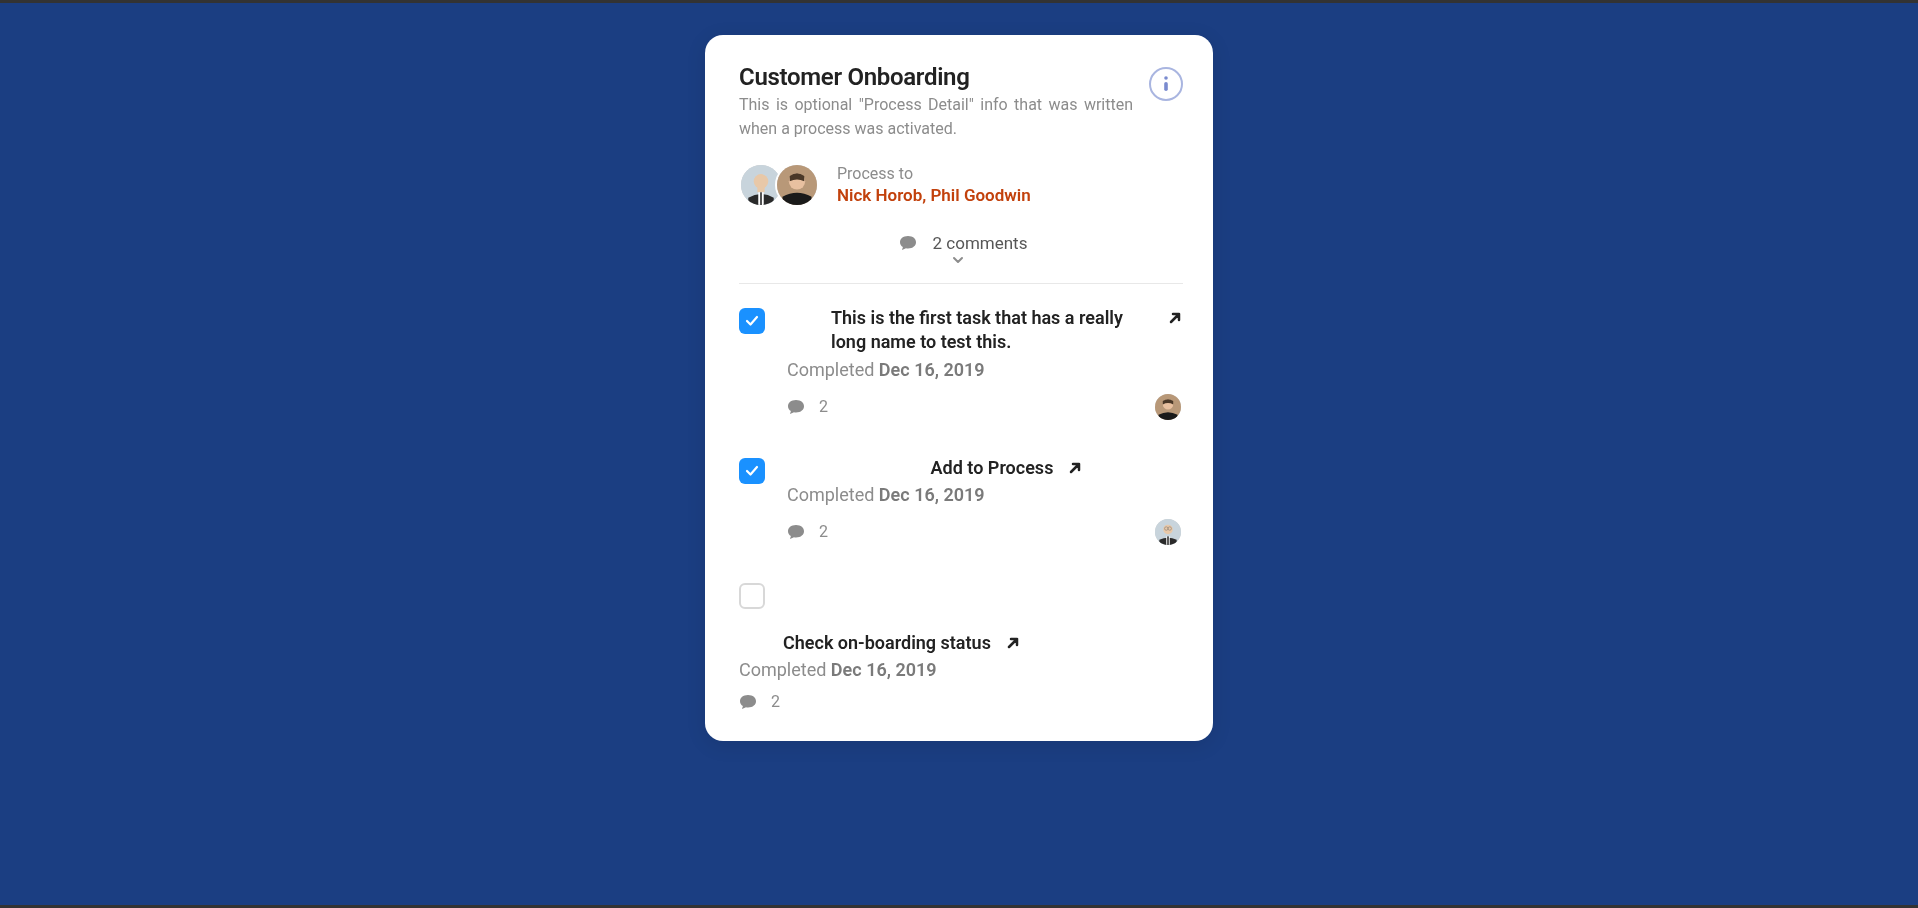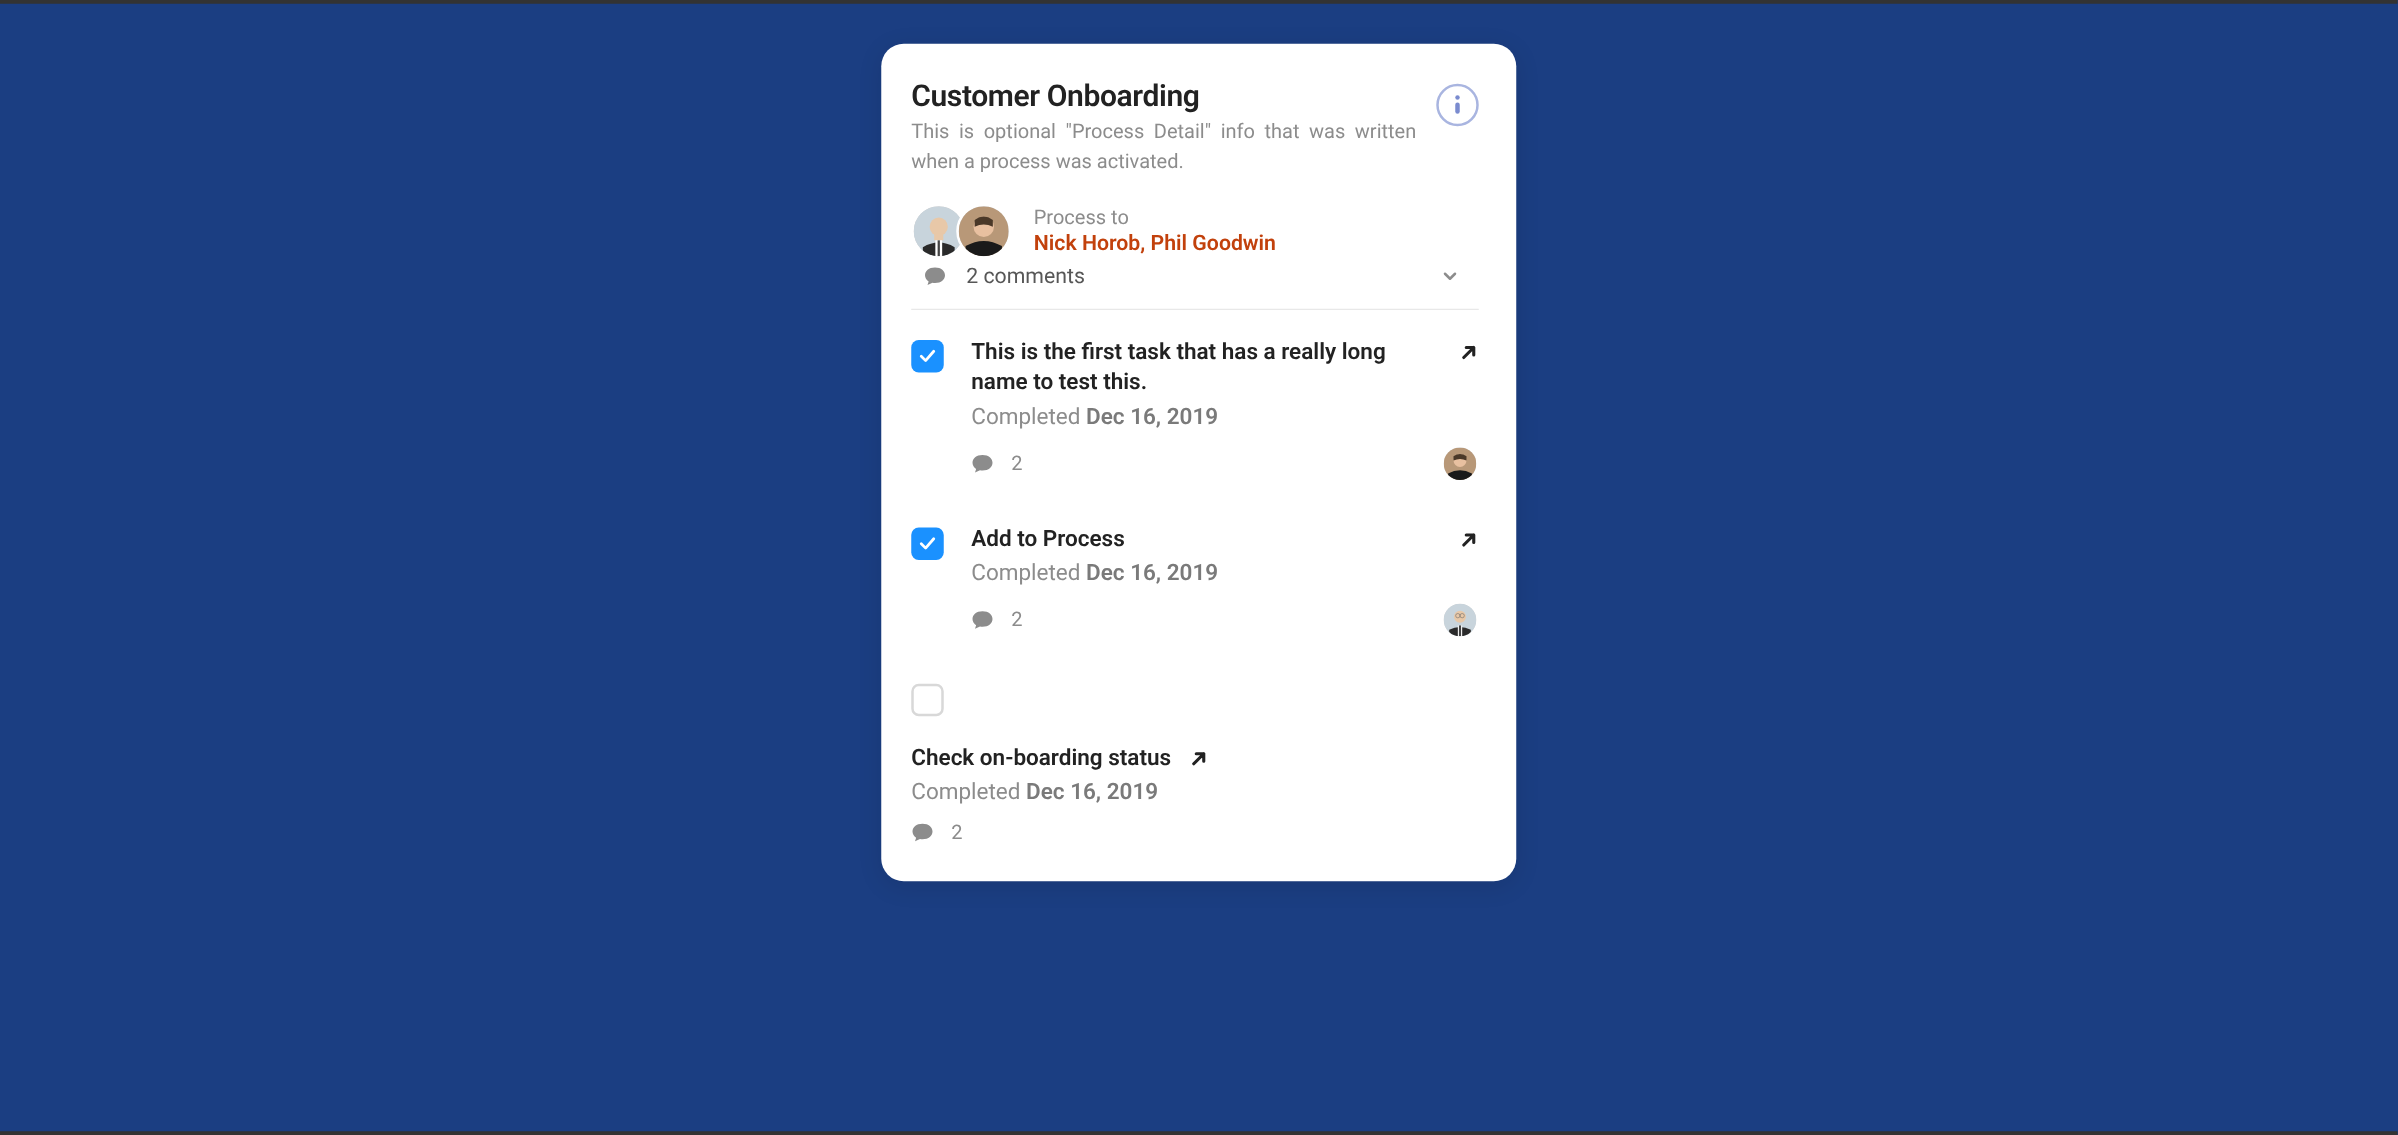--- a/index.html
+++ b/index.html
@@ -15,21 +15,21 @@
       border-top: 3px solid #333;
       border-bottom: 3px solid #333;
       display: flex;
       justify-content: center;
       padding-top: 32px;
     }
     .card {
       background: #fff;
       border-radius: 18px;
       width: 508px;
-      padding: 28px 30px 30px 24px;
+      padding: 28px 30px 30px 34px;
       box-shadow: 0 4px 20px rgba(0,0,0,0.1);
       height: fit-content;
     }
     .card-header {
       display: flex;
       align-items: flex-start;
       justify-content: space-between;
       gap: 16px;
     }
     .card-title {
@@ -104,23 +104,25 @@
     .assign-text .names {
       font-size: 17px;
       font-weight: 600;
       color: #c2410c;
       line-height: 1.3;
     }
     .comments-toggle {
       display: flex;
       align-items: center;
       justify-content: space-between;
+      margin-top: 22px;
       padding: 4px 6px 16px 10px;
       border-bottom: 1px solid #e8e8e8;
       cursor: pointer;
+      flex-direction: column;
     }
     .comments-left {
       display: flex;
       align-items: center;
       gap: 16px;
     }
     .comment-icon {
       width: 18px;
       height: 16px;
       color: #8c8c8c;
@@ -171,22 +173,23 @@
       height: 14px;
       stroke: #fff;
       stroke-width: 2.5;
     }
     .task-body {
       flex: 1;
     }
     .task-title-row {
       display: flex;
       align-items: flex-start;
-      justify-content: space-between;
+      justify-content: center;
       gap: 14px;
+      margin-left: 44px;
     }
     .task-title {
       font-size: 18px;
       font-weight: 600;
       color: #222;
       line-height: 1.35;
     }
     .open-arrow {
       flex-shrink: 0;
       width: 16px;

